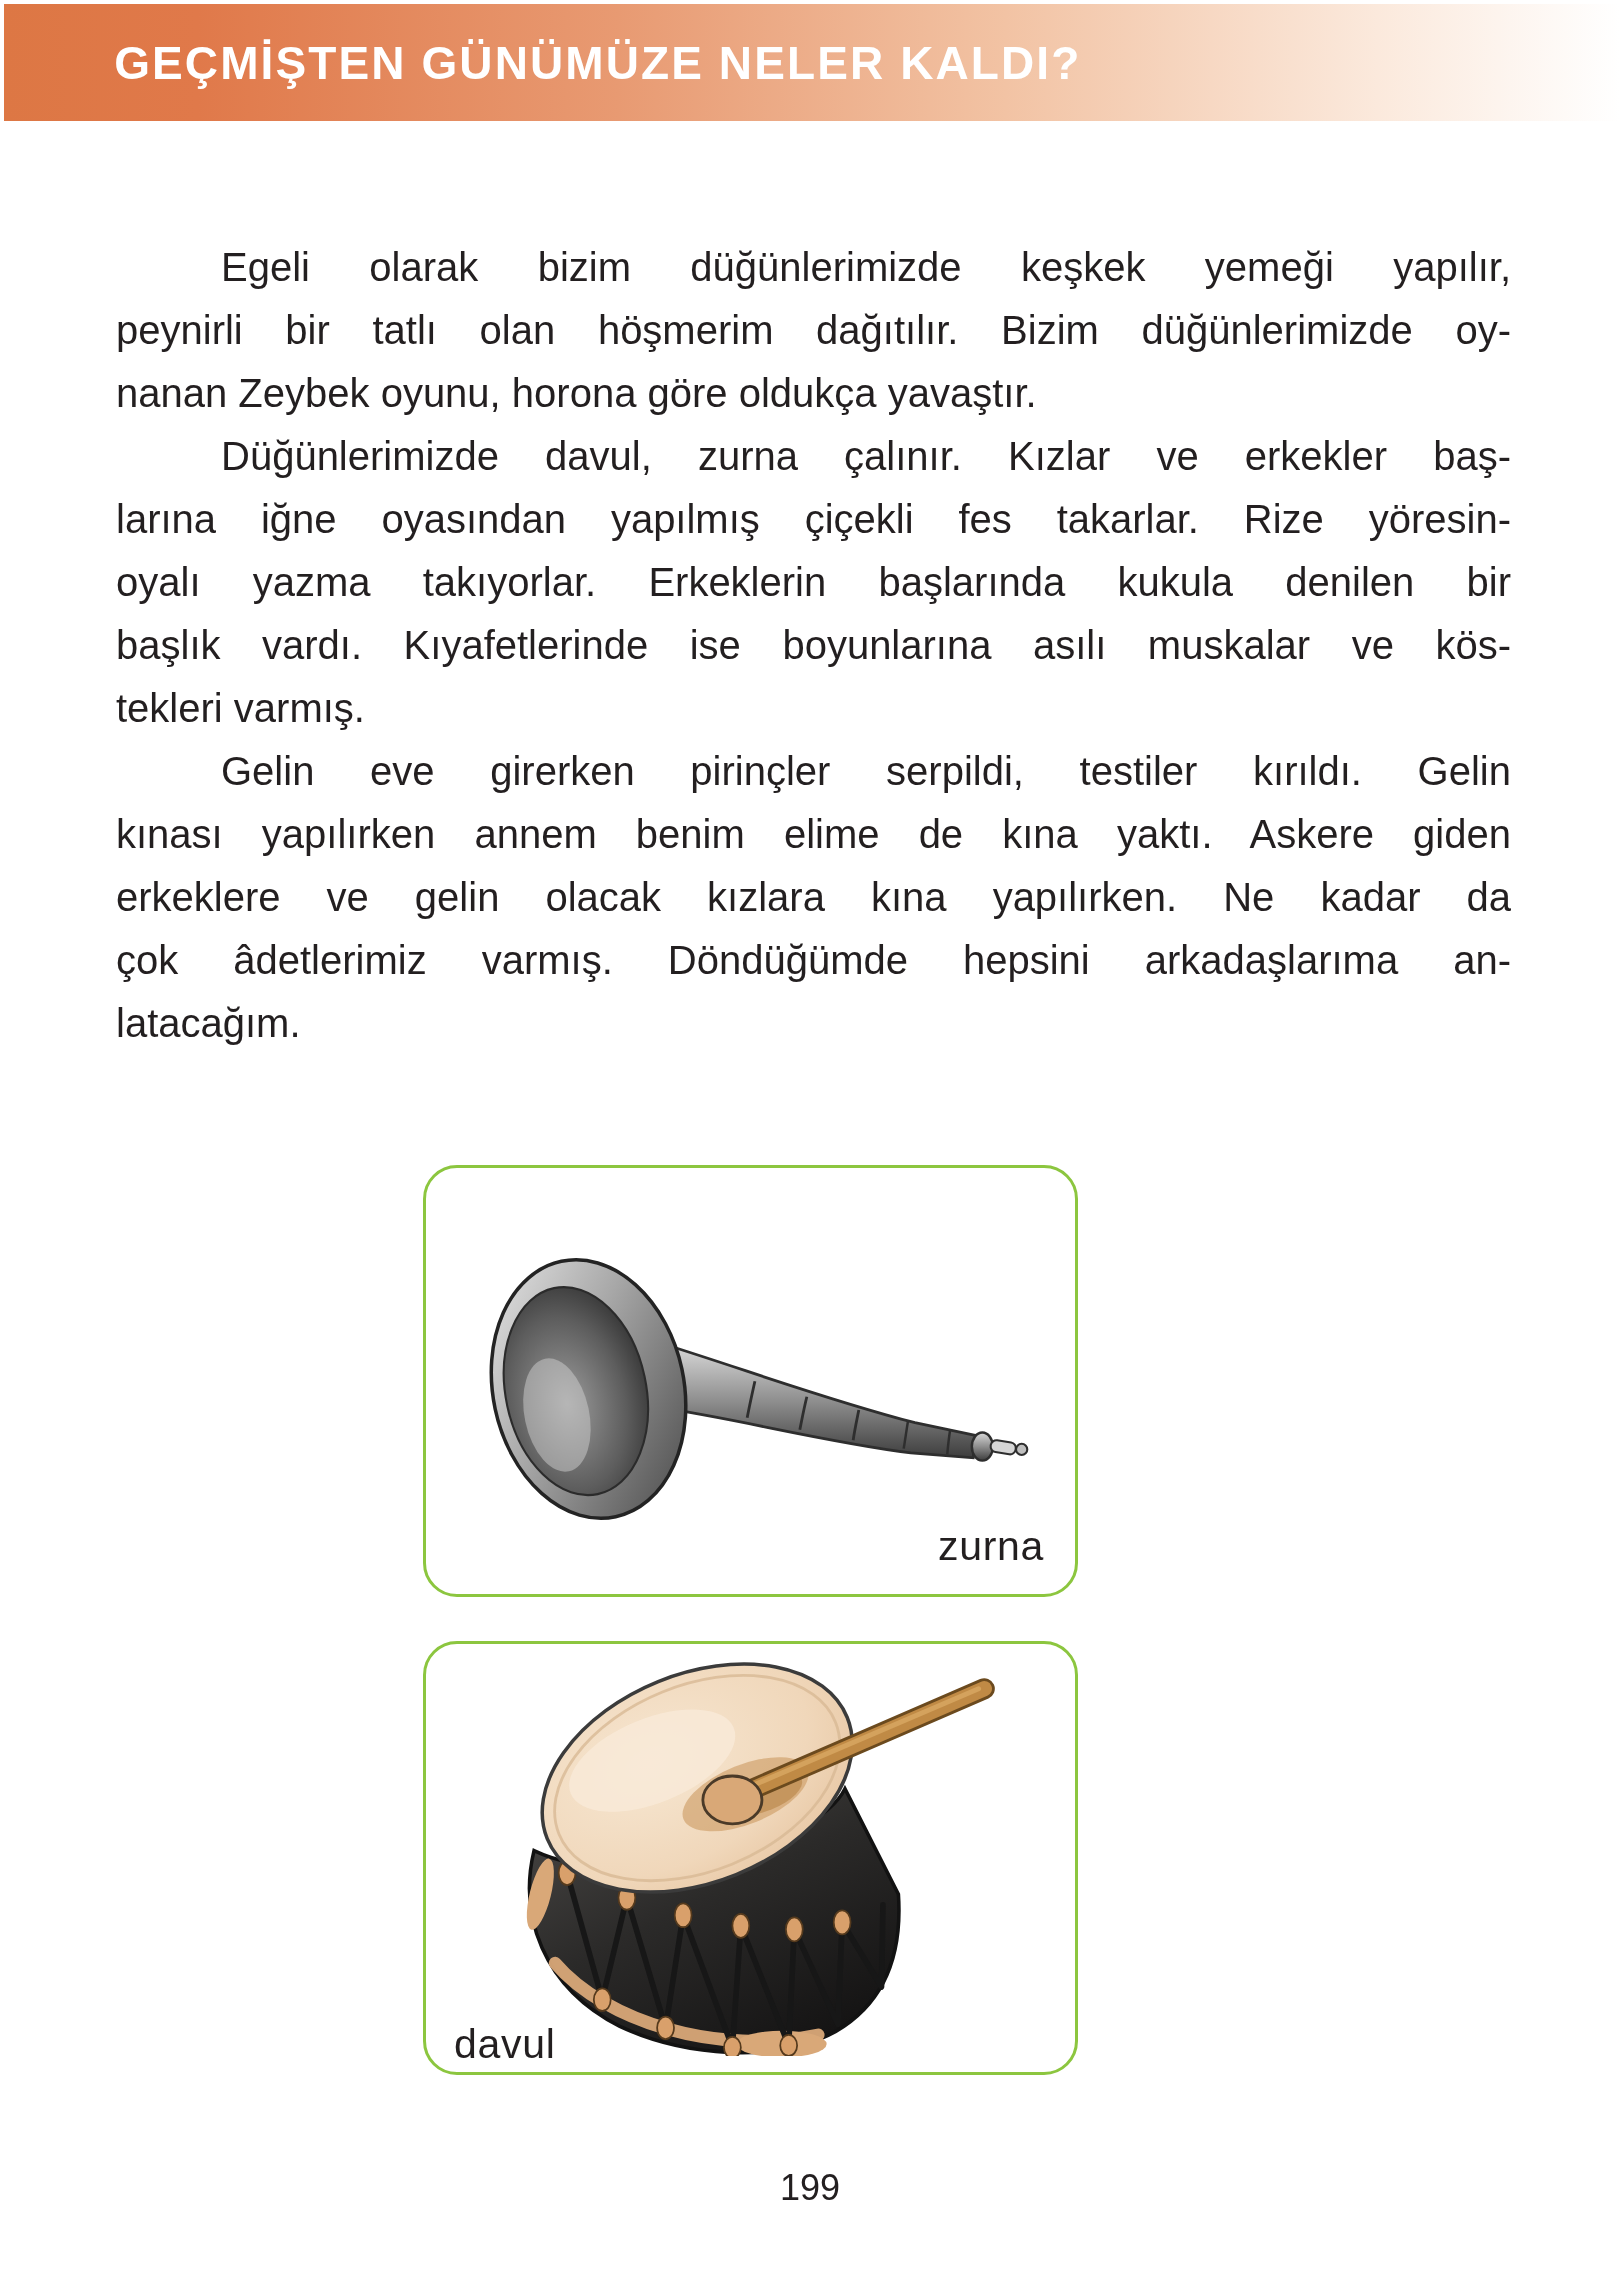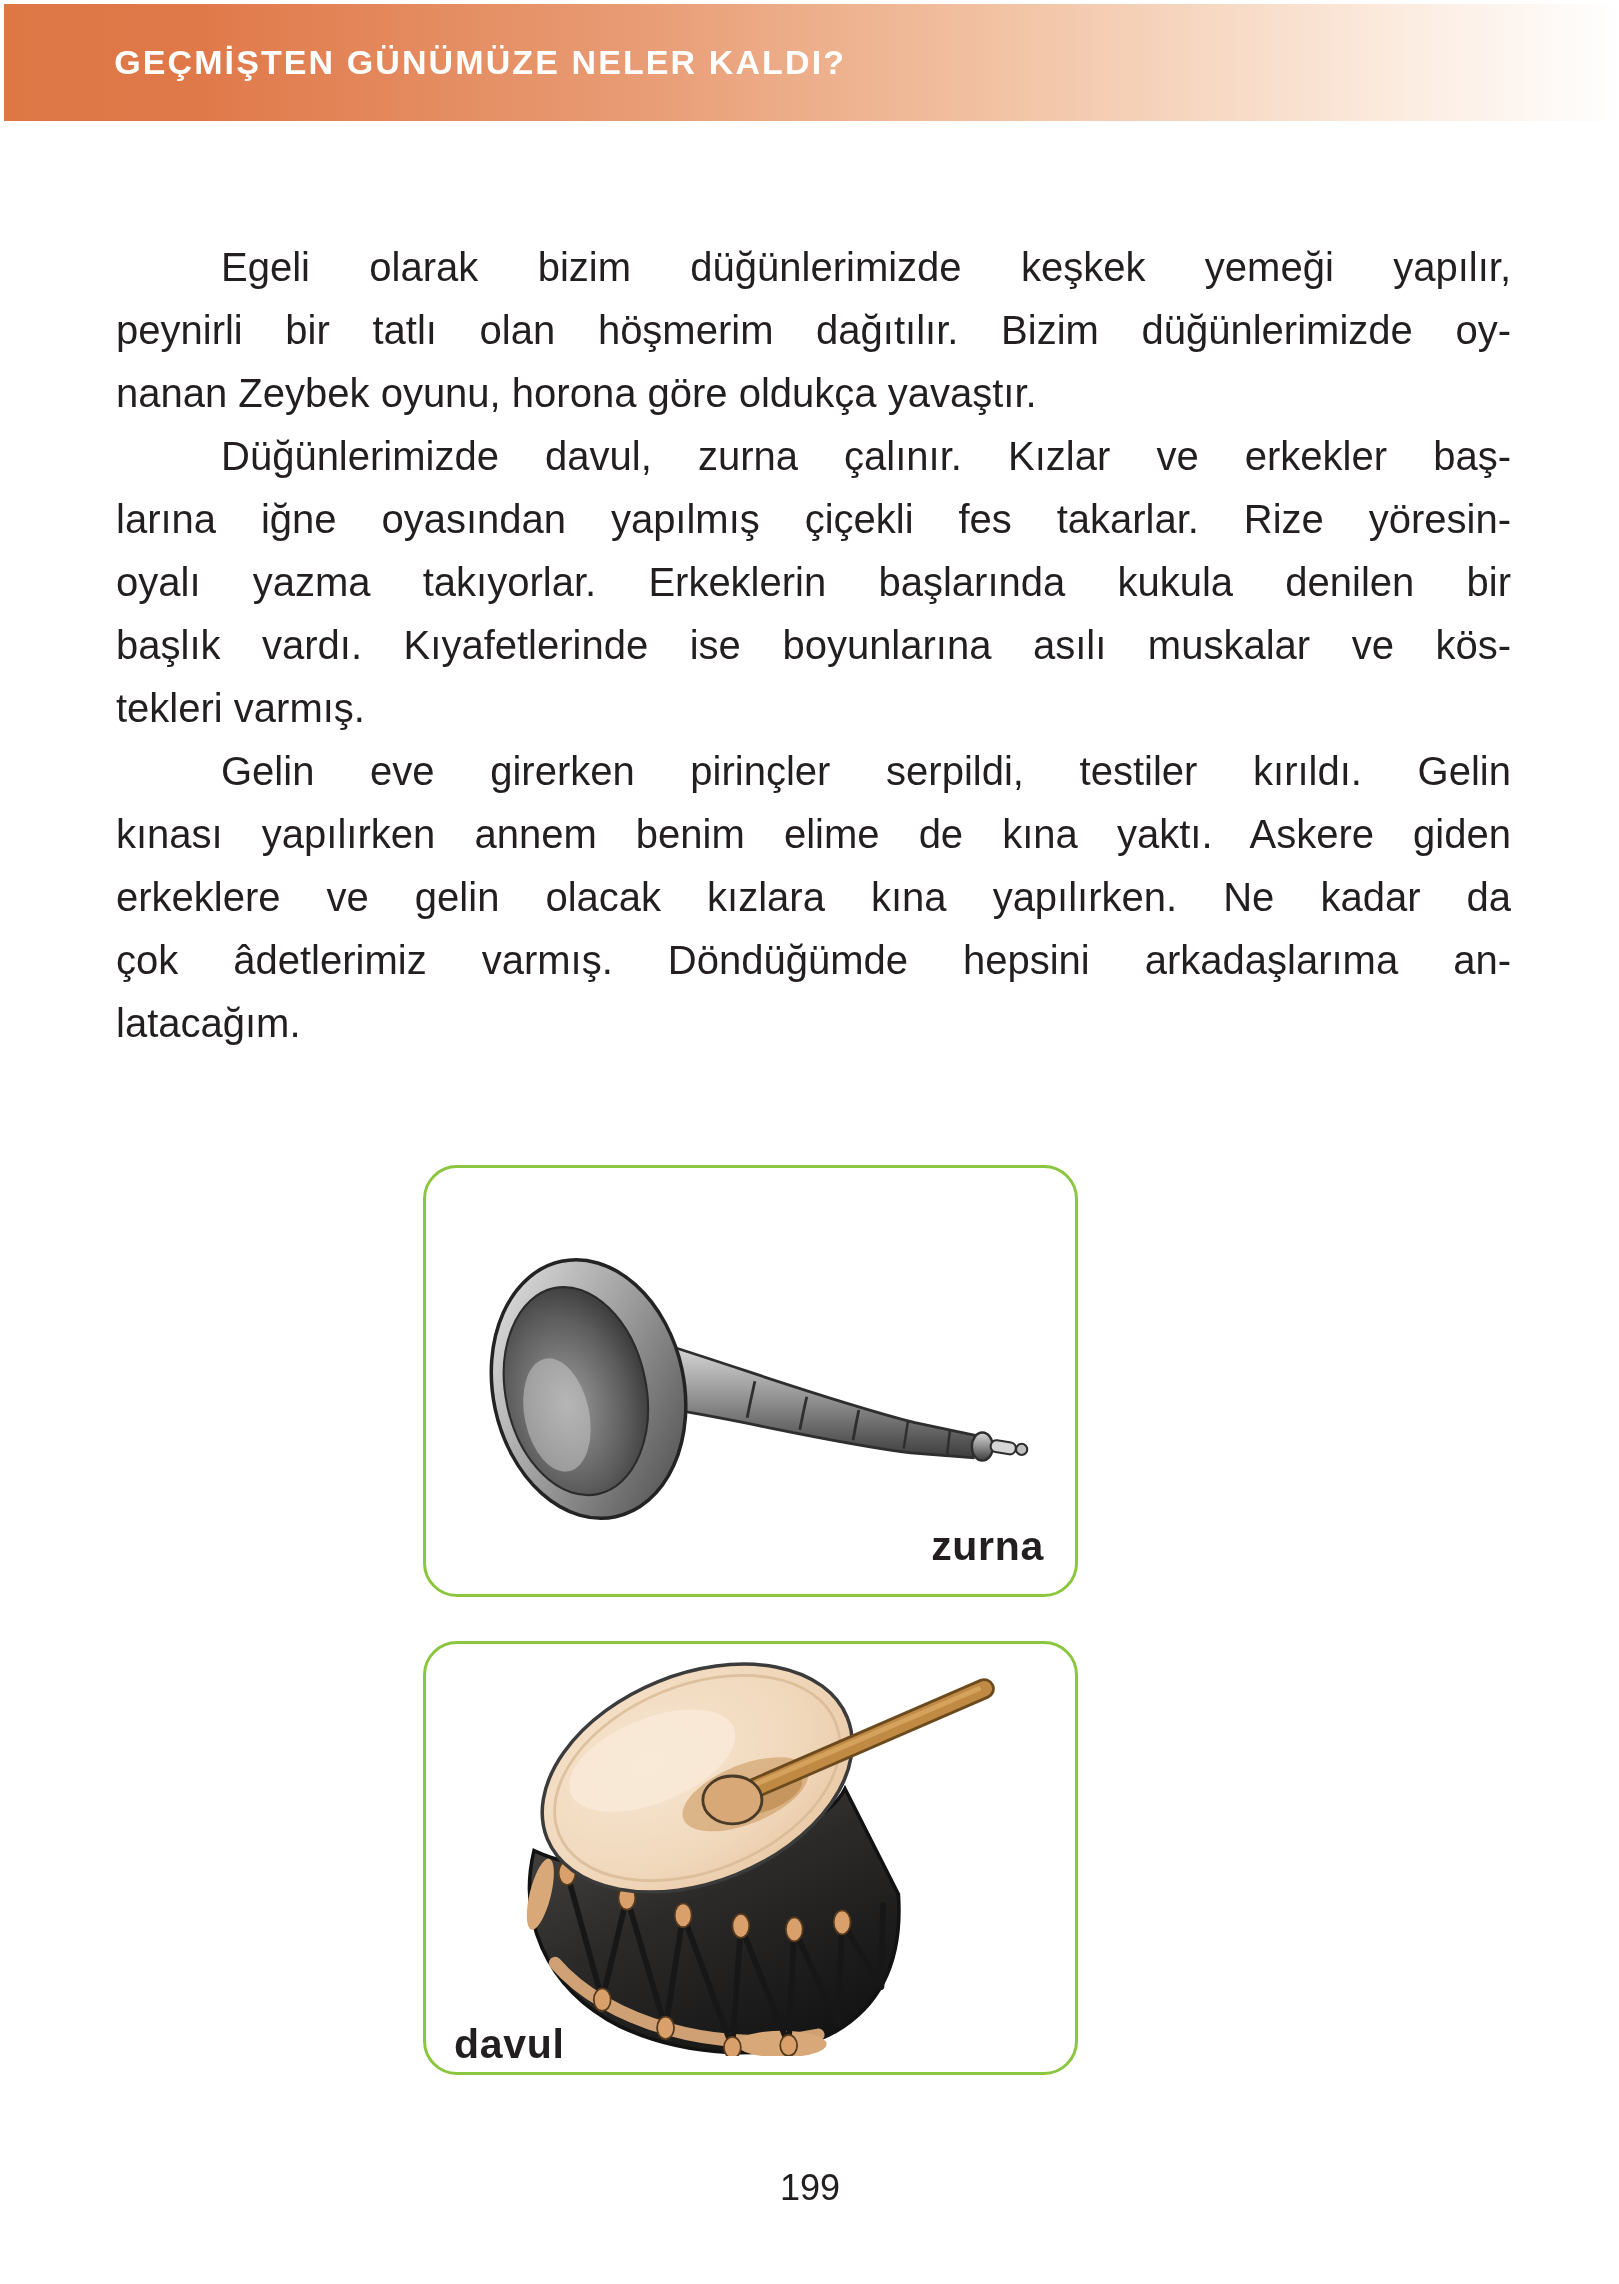--- a/index.html
+++ b/index.html
@@ -12,21 +12,21 @@
     overflow:hidden;
   }
   
   .header-bar{
     position:absolute;left:4.2px;top:4.2px;right:0;height:117px;
     background:linear-gradient(90deg,#dd7744 0%,#e0794a 12%,#e89a72 38%,#f2c3a4 62%,#fbe9dc 85%,#ffffff 100%);
     display:flex;align-items:center;
   }
   .header-title{
     margin:0 0 0 110px;
-    font-size:34px;font-weight:bold;letter-spacing:2.1px;
+    font-size:46px;font-weight:bold;letter-spacing:2.1px;
     color:#ffffff;
   }
   
   .content{
     position:absolute;left:116px;top:236px;width:1395px;
     font-size:40px;line-height:63px;
   }
   .para{margin:0;padding:0;}
   .line{
     height:63px;line-height:63px;
@@ -47,21 +47,21 @@
     border:3.5px solid #8cc63f;border-radius:34px;
     background:#ffffff;
   }
   .zurna-box{top:1165px;height:432px;}
   .davul-box{top:1641px;height:434px;}
   .figure-art{position:absolute;left:24.6px;top:0;}
   .zurna-box .figure-art{top:42px;}
   .davul-box .figure-art{top:17.6px;}
   .figure-label{
     position:absolute;
-    font-size:41px;font-weight:bold;letter-spacing:0.7px;
+    font-size:41px;font-weight:normal;letter-spacing:0.7px;
     color:#231f20;
   }
   .label-right{right:31px;bottom:24px;}
   .label-left{left:28px;bottom:4px;}
   
   .page-number{
     position:absolute;left:0;right:0;top:2167px;
     text-align:center;font-size:36px;color:#231f20;
   }
 </style>

